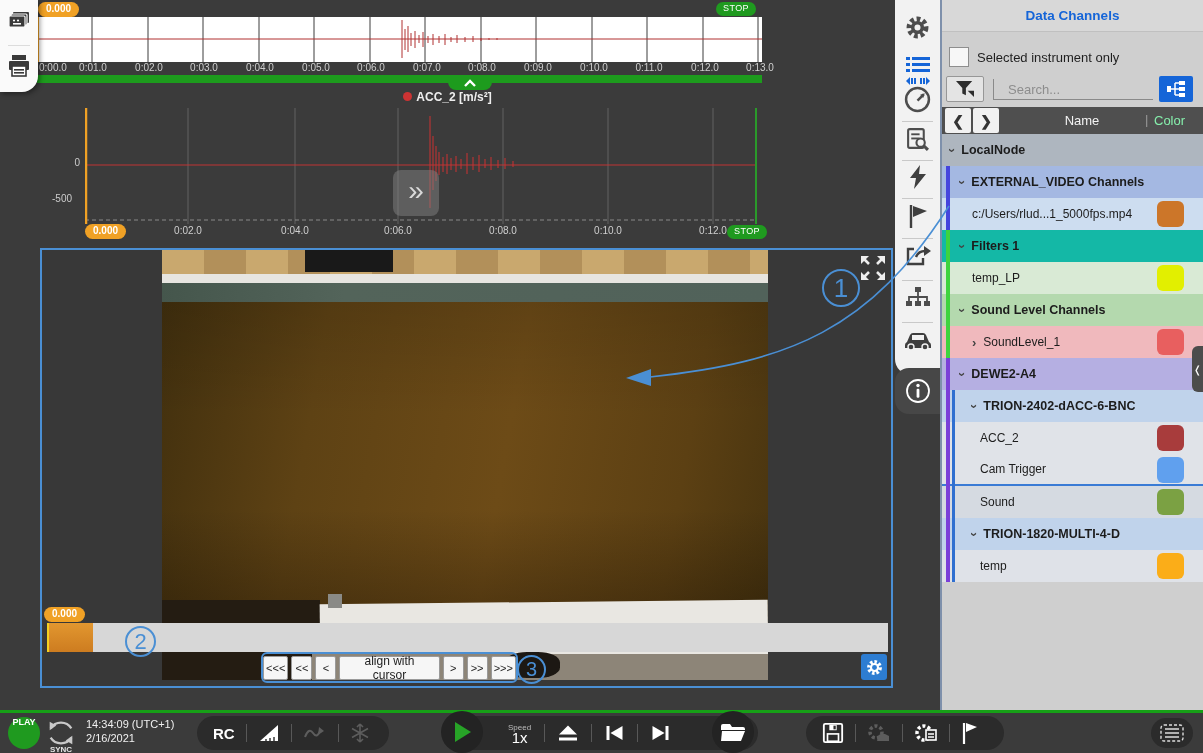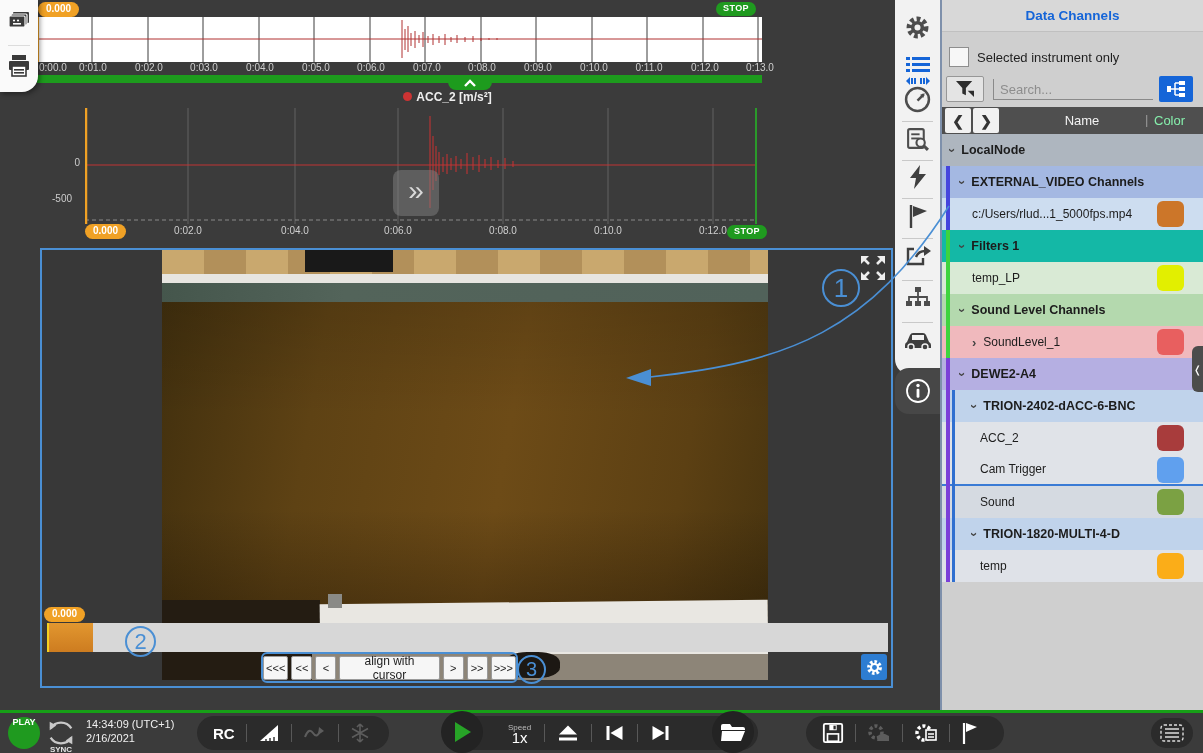--- a/index.html
+++ b/index.html
@@ -1,20 +1,20 @@
 <!DOCTYPE html>
 <html><head>
 <meta charset="utf-8">
 <style>
   * { margin:0; padding:0; box-sizing:border-box; }
   html,body { width:1203px; height:753px; }
   body { font-family:"Liberation Sans", sans-serif; background:#3b3b3b; position:relative; overflow:hidden; }
   .abs { position:absolute; }
   .obadge { background:#f0a125; color:#fff; font-size:10px; font-weight:bold; padding:1px 8px 2px; border-radius:8px; line-height:12px; }
-  .sbadge { background:#1f9a1f; color:#fff; font-size:9px; font-weight:bold; padding:1px 7px 2px; border-radius:8px; letter-spacing:.4px; line-height:11px; }
+  .sbadge { background:#1f9a1f; color:#fff; font-size:9px; font-weight:normal; padding:1px 7px 2px; border-radius:8px; letter-spacing:.4px; line-height:11px; }
   .tick { position:absolute; color:#cfcfcf; font-size:10px; top:0; white-space:nowrap; }
   .callout { border:2px solid #4a8fd4; border-radius:50%; color:#4a8fd4; display:flex; align-items:center; justify-content:center; font-weight:300; background:transparent; z-index:9; }
   
   .tbar-icon { position:absolute; left:0; width:45px; display:flex; justify-content:center; }
   .tbar-div { position:absolute; left:7px; width:31px; height:1px; background:#c9c9c9; }
   
   .crow { height:32px; display:flex; align-items:center; position:relative; font-size:12px; color:#1c1c1c; }
   .crow.bold { font-weight:bold; font-size:12.5px; }
   .chev { display:inline-block; color:#444; font-weight:bold; font-size:13px; margin-right:7px; transform-origin:center; }
   .chev.down { transform:rotate(90deg); }
@@ -289,21 +289,21 @@
     <span style="color:#1565d8;font-weight:bold;font-size:13.5px;">Data Channels</span>
   </div>
   <div class="abs" style="left:7px;top:47px;width:20px;height:20px;background:#f7f7f7;border:1px solid #8e8e8e;"></div>
   <span class="abs" style="left:35px;top:50px;font-size:13px;color:#1f1f1f;">Selected instrument only</span>
   <div class="abs" style="left:4px;top:76px;width:38px;height:26px;background:#e4e4e4;border:1px solid #979797;border-radius:2px;display:flex;align-items:center;justify-content:center;">
     <svg width="20" height="18" viewBox="0 0 22 20">
       <polygon points="1,1 19,1 12,9 12,17 8,15 8,9" fill="#2e2e2e"></polygon>
         <polygon points="14,12 21,12 21,19" fill="#2e2e2e"></polygon>
     </svg>
   </div>
-  <input class="search abs" style="left: 51px; top: 79px; width: 160px; height: 21px; padding-left: 6px;" placeholder="Search...">
+  <input class="search abs" style="left: 51px; top: 79px; width: 160px; height: 21px; padding-left: 14px;" placeholder="Search...">
   <div class="abs" style="left:217px;top:76px;width:34px;height:26px;background:#1565d8;border-radius:2px;display:flex;align-items:center;justify-content:center;">
     <svg width="20" height="18" viewBox="0 0 20 18">
       <rect x="1" y="6" width="4" height="6" fill="#fff"></rect>
         <rect x="13" y="1" width="6" height="4" fill="#fff"></rect>
       <rect x="13" y="7" width="6" height="4" fill="#fff"></rect>
         <rect x="13" y="13" width="6" height="4" fill="#fff"></rect>
       <path d="M5 9 H9 M9 3 V15 M9 3 H13 M9 9 H13 M9 15 H13" stroke="#fff" stroke-width="1.5" fill="none"></path>
     </svg>
   </div>
   <div class="abs" style="left:0;top:107px;width:261px;height:27px;background:#4f4f4f;">

